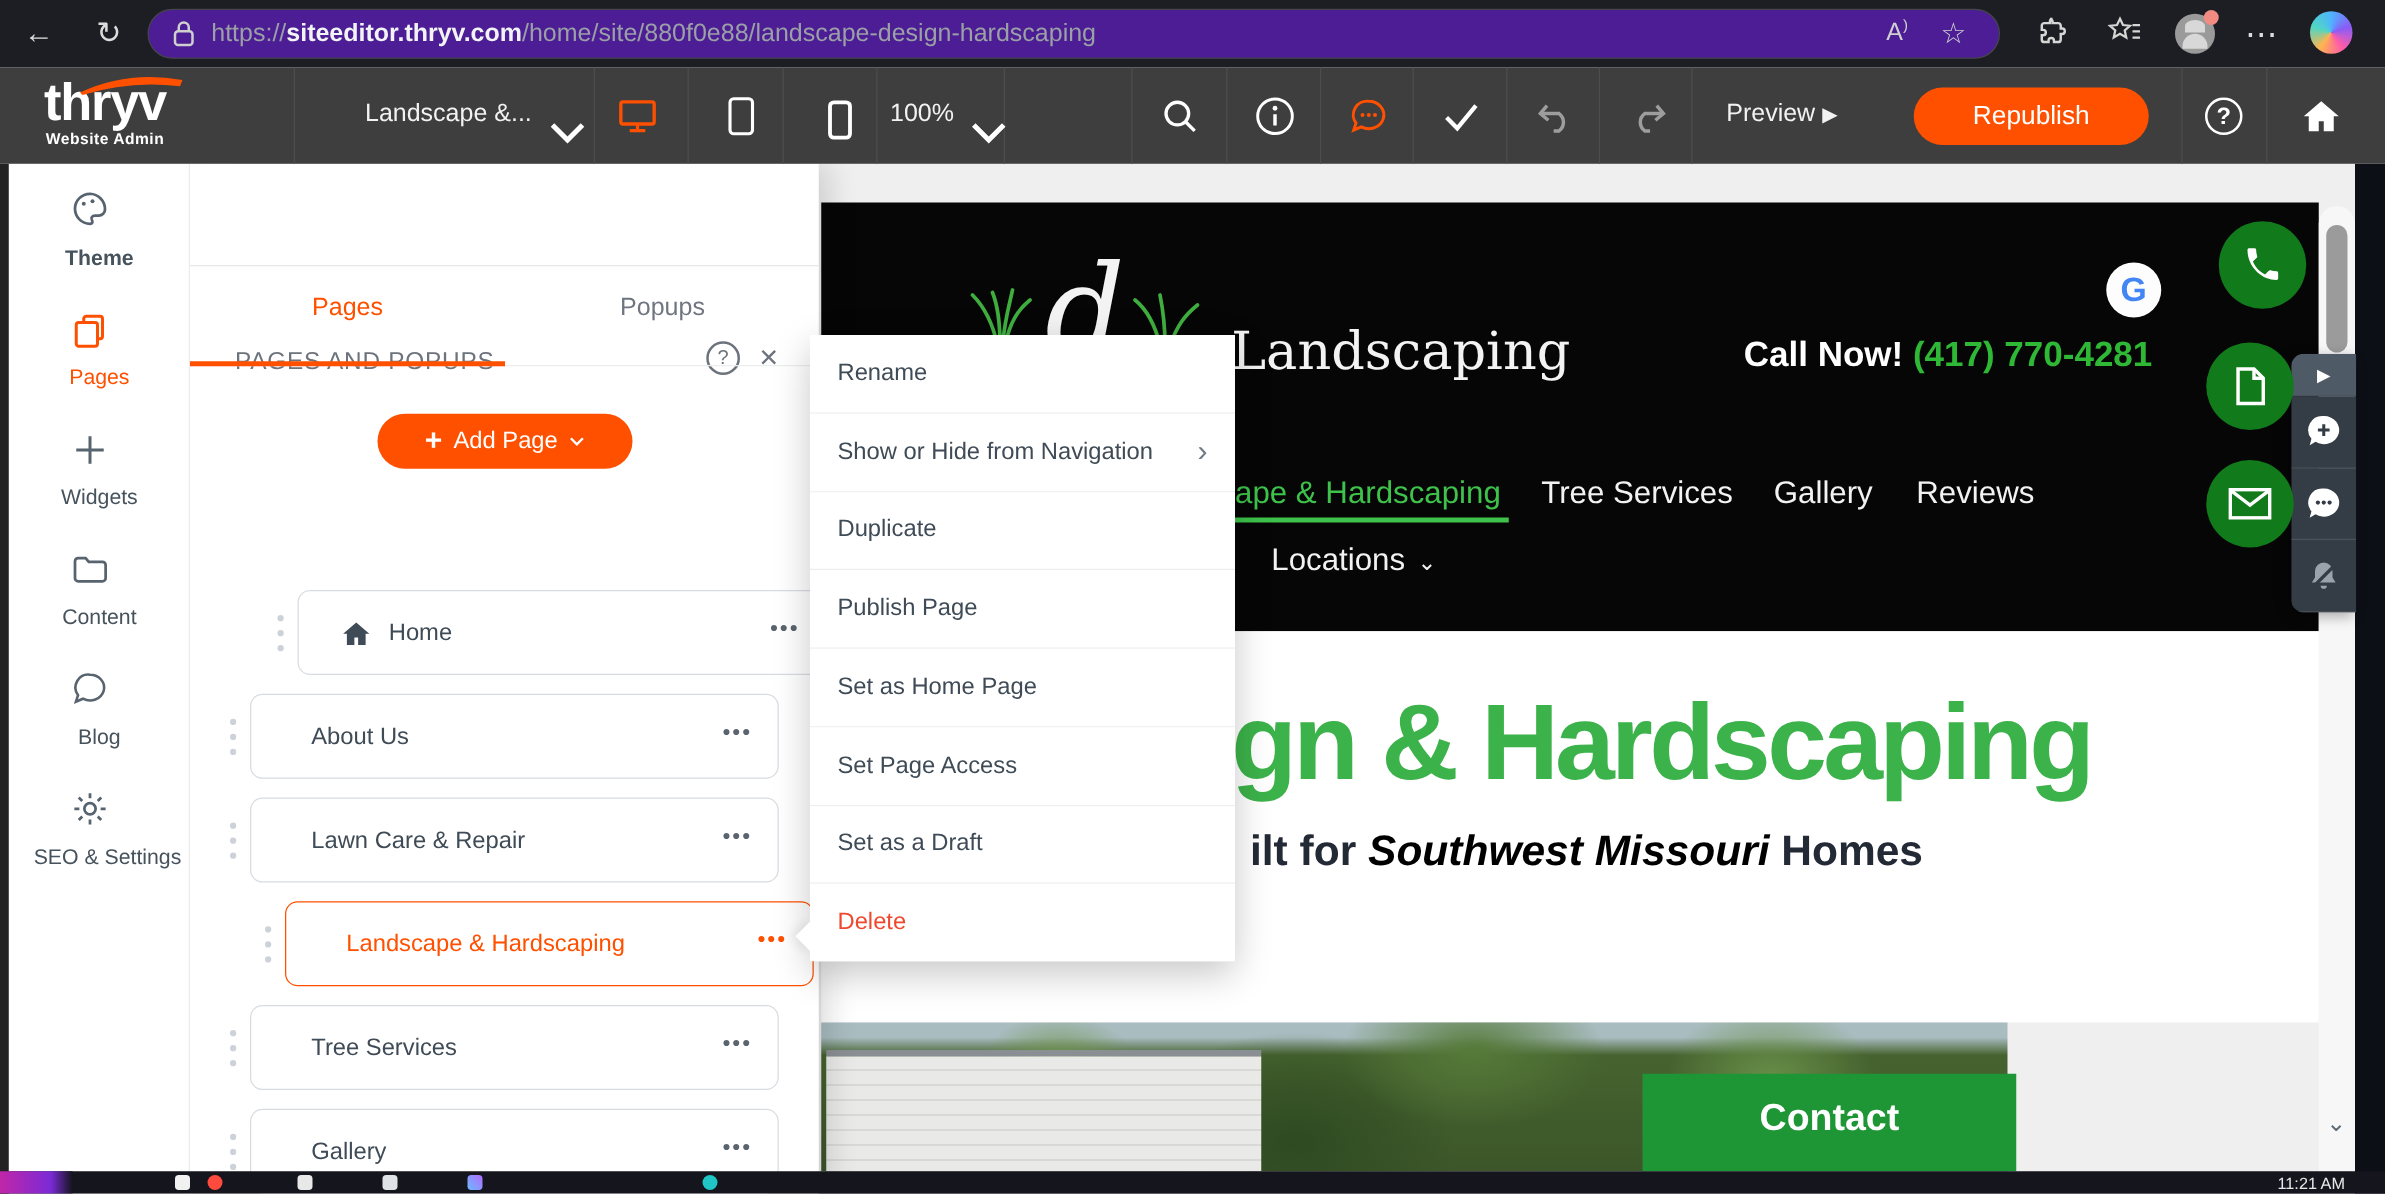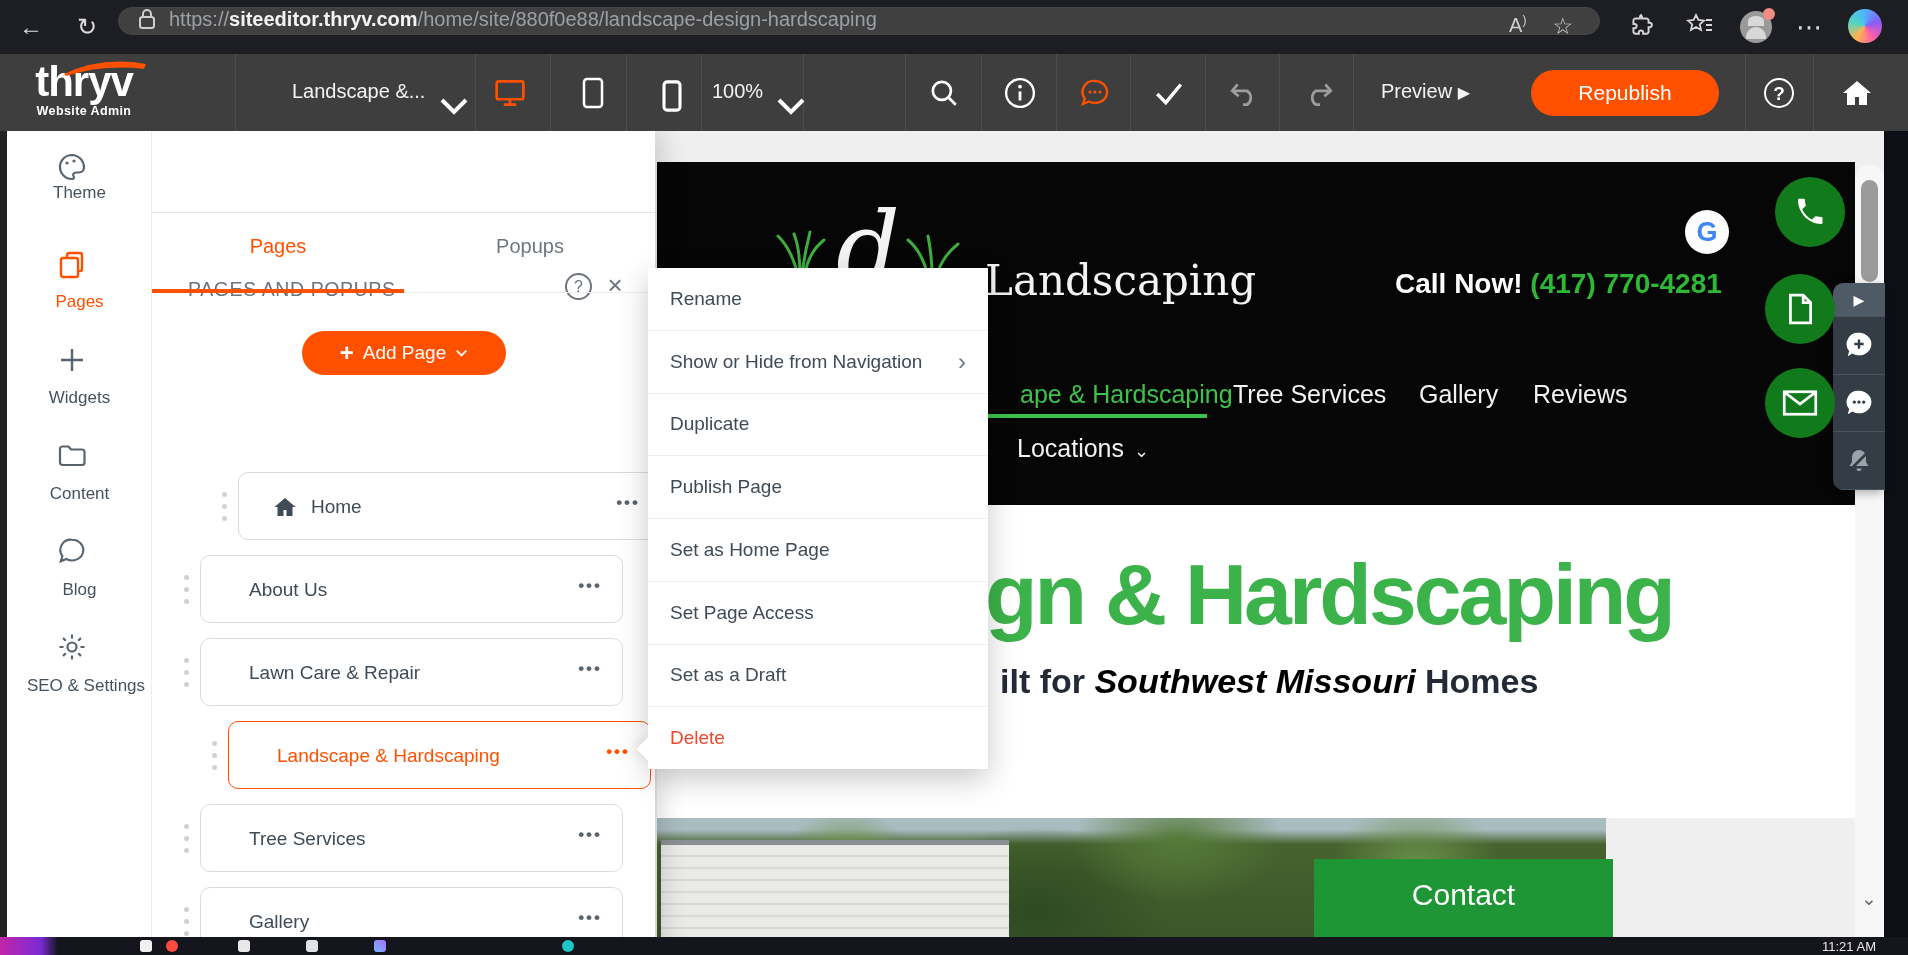--- a/index.html
+++ b/index.html
@@ -6,21 +6,21 @@
   html,body { background:#101218; }
   #screen {
     position:relative; width:1908px; height:955px; overflow:hidden;
     font-family:"Liberation Sans", sans-serif; background:#efefef;
   }
   .abs { position:absolute; }
 
   
   .browser { position:absolute; left:0; top:0; width:1908px; height:54px; background:#1d1e23; z-index:70; }
   .b-ic { position:absolute; top:12px; width:30px; height:30px; color:#dcdcdc; font-size:24px; line-height:30px; text-align:center; cursor:pointer; }
-  .urlpill { position:absolute; left:118px; top:7px; width:1482px; height:28px; border-radius:20px; background:#404040; border:1px solid #45464c; display:flex; }
+  .urlpill { position:absolute; left:118px; top:7px; width:1482px; height:40px; border-radius:20px; background:#4c1d95; border:1px solid #45464c; display:flex; align-items:center; }
   .urltext { font-size:20px; color:#9aa0a6; margin-left:12px; white-space:nowrap; }
   .urltext .host { color:#f1f3f4; font-weight:bold; }
   .pill-right { position:absolute; right:26px; top:5px; display:flex; gap:26px; color:#cfcfcf; }
   .avatar { position:absolute; left:1740px; top:11px; width:32px; height:32px; border-radius:50%; background:#9a9a9a; }
   .avatar::before { content:""; position:absolute; left:8px; top:5px; width:16px; height:10px; border-radius:50% 50% 0 0; background:#d8d8d8; }
   .avatar::after { content:""; position:absolute; left:6px; top:16px; width:20px; height:12px; border-radius:10px 10px 0 0; background:#d8d8d8; }
   .avatar .dot { position:absolute; right:-3px; top:-3px; width:12px; height:12px; border-radius:50%; background:#f28b82; }
   .copilot { position:absolute; left:1848px; top:9px; width:34px; height:34px; border-radius:50%;
     background:conic-gradient(#4fb3ff,#8a5cf6,#ff5ca8,#ffb44f,#4fd6c3,#4fb3ff); }
 
@@ -82,40 +82,40 @@
   .canvas-strip { position:absolute; left:655px; top:131px; width:1229px; height:31px; background:#efefef; z-index:10; }
   .site-black { position:absolute; left:657px; top:162px; width:1198px; height:343px; background:#060606; z-index:10; }
   .logo-d { position:absolute; left:758px; top:200px; width:230px; height:120px; z-index:11; }
   .logo-d .dchar { position:absolute; left:78px; top:-10px; font-family:"DejaVu Serif", serif; font-style:italic; font-size:100px; color:#f3f3f3; }
   .site-logotext { position:absolute; left:985px; top:256px; font-family:"DejaVu Serif", serif; font-size:42px; color:#f3f3f3; z-index:11; }
   .gbadge { position:absolute; left:1685px; top:210px; width:44px; height:44px; border-radius:50%; background:#fdfdfd;
     color:#4285F4; font-size:27px; font-weight:bold; text-align:center; line-height:44px; z-index:12; cursor:pointer; }
   .callnow { position:absolute; left:1395px; top:268px; width:345px; font-size:28px; font-weight:800; color:#fff; white-space:nowrap; z-index:11; }
   .callnow .ph { color:#2eb835; cursor:pointer; }
   .nav-item { position:absolute; top:380px; font-size:25px; color:#f2f2f2; z-index:11; cursor:pointer; }
-  .nav-green { color:#3ec24b;padding-left:32px; }
+  .nav-green { color:#3ec24b; }
   .nav-underline { position:absolute; left:986px; top:414px; width:221px; height:4px; background:#3ec24b; z-index:11; }
   .nav2 { position:absolute; left:1017px; top:434px; font-size:25px; color:#f2f2f2; z-index:11; cursor:pointer; }
   .nav2 .cv { font-size:18px; margin-left:10px; }
   .hero { position:absolute; left:657px; top:505px; width:1198px; height:313px; background:#fff; z-index:10; }
   .hero-title { position:absolute; left:985px; top:545px; font-size:86px; font-weight:800; letter-spacing:-3px; color:#3cb24a; z-index:11; white-space:nowrap; }
   .hero-sub { position:absolute; left:1000px; top:662px; font-size:34px; font-weight:800; color:#232a36; z-index:11; white-space:nowrap; }
   .hero-sub .gr { color:#000000;font-style:italic; }
   .photo { position:absolute; left:657px; top:818px; width:949px; height:119px; z-index:10;
     background:
       radial-gradient(90px 60px at 20% 30%, #6f9350 0%, transparent 70%),
       radial-gradient(140px 80px at 55% 20%, #557a39 0%, transparent 75%),
       radial-gradient(120px 90px at 80% 40%, #69904a 0%, transparent 70%),
       radial-gradient(160px 110px at 40% 80%, #2e4a21 0%, transparent 80%),
       linear-gradient(180deg, #a9bcc0 0%, #a9bcc0 10%, #46632f 22%, #3c5629 100%);
   }
   .building { position:absolute; left:4px; top:22px; width:348px; height:97px;
     background:repeating-linear-gradient(180deg,#e9e9e7 0 10px,#d8d9d5 10px 12px); border-top:5px solid #8a8f93; }
   .contactbtn { position:absolute; left:1314px; top:859px; width:299px; height:78px; background:#1f9636; z-index:12;
-    color:#fff; font-size:30px; font-weight:normal; text-align:center; line-height:72px; cursor:pointer; }
+    color:#fff; font-size:30px; font-weight:bold; text-align:center; line-height:72px; cursor:pointer; }
 
   
   .fab { position:absolute; width:70px; height:70px; border-radius:50%; background:#117a1b; z-index:21; display:flex; align-items:center; justify-content:center; cursor:pointer; }
   .sidebar-tools { position:absolute; left:1833px; top:283px; width:52px; height:207px; border-radius:10px 0 0 10px; overflow:hidden; z-index:20;
     box-shadow:-3px 3px 10px rgba(0,0,0,.3); display:flex; flex-direction:column; }
   .st-row { flex:1; background:#343c45; border-bottom:1px solid #4a525b; display:flex; align-items:center; justify-content:center; color:#fff; cursor:pointer; }
   .st-row.play { flex:0 0 34px; background:#4e5a65; font-size:14px; }
   .bubble { width:30px; height:30px; }
   .scrolltrack { position:absolute; left:1855px; top:165px; width:29px; height:772px; background:#f7f7f7; border-radius:14px 14px 0 0; z-index:18; }
   .scrollthumb { position:absolute; left:6px; top:15px; width:17px; height:102px; border-radius:9px; background:#9b9b9b; cursor:pointer; }
@@ -250,21 +250,21 @@
       </svg>
   </div>
 
   <div class="winedge"></div>
   <div class="sidebar">
     <svg class="side-ic" style="top:21px;" width="30" height="30" viewBox="0 0 30 30">
         <path d="M15 3 a12 12 0 1 0 0 24 c2 0 2.5-1.5 1.5-3 -1-1.6.2-3.5 2.5-3.5 h3 a5 5 0 0 0 5-5 A12.5 12.5 0 0 0 15 3z" fill="none" stroke="#57646f" stroke-width="2.2"></path>
         <circle cx="10" cy="11" r="1.6" fill="#57646f"></circle>
         <circle cx="17" cy="9" r="1.6" fill="#57646f"></circle>
       </svg>
-    <div class="side-lb" style="top:52px;">Theme</div>
+    <div class="side-lb" style="top:66px;font-weight:bold;">Theme</div>
 
     <svg class="side-ic" style="top:119px;" width="30" height="30" viewBox="0 0 30 30">
         <rect x="4" y="8" width="17" height="19" rx="2" fill="none" stroke="#FF5000" stroke-width="2.4"></rect>
         <path d="M10 8 V5 a2 2 0 0 1 2-2 h11 a2 2 0 0 1 2 2 v14 a2 2 0 0 1 -2 2 h-2" fill="none" stroke="#FF5000" stroke-width="2.4"></path>
       </svg>
     <div class="side-lb side-on" style="top:161px;">Pages</div>
 
     <svg class="side-ic" style="top:214px;" width="30" height="30" viewBox="0 0 30 30">
         <path d="M15 4 v22 M4 15 h22" stroke="#57646f" stroke-width="2.4"></path>
       </svg>

